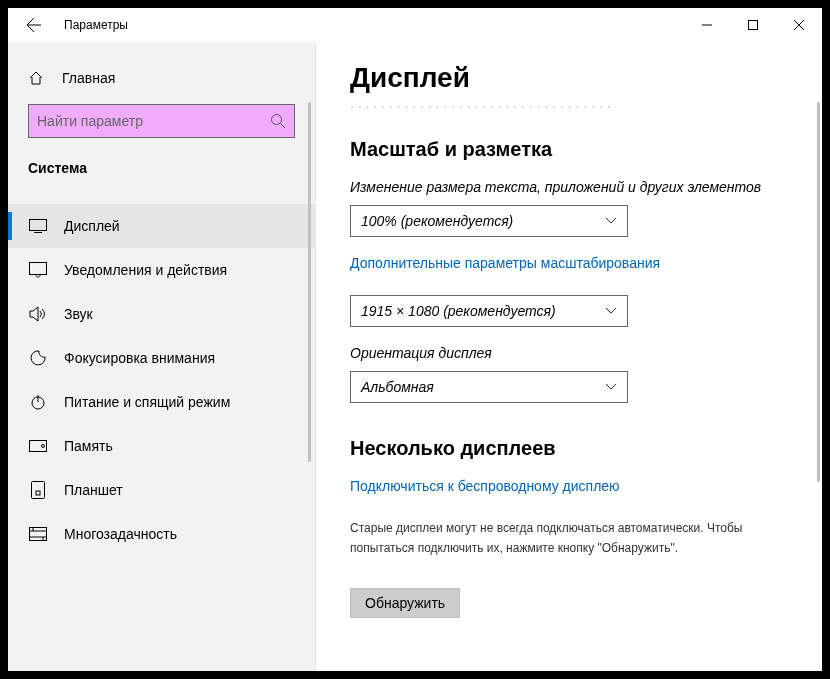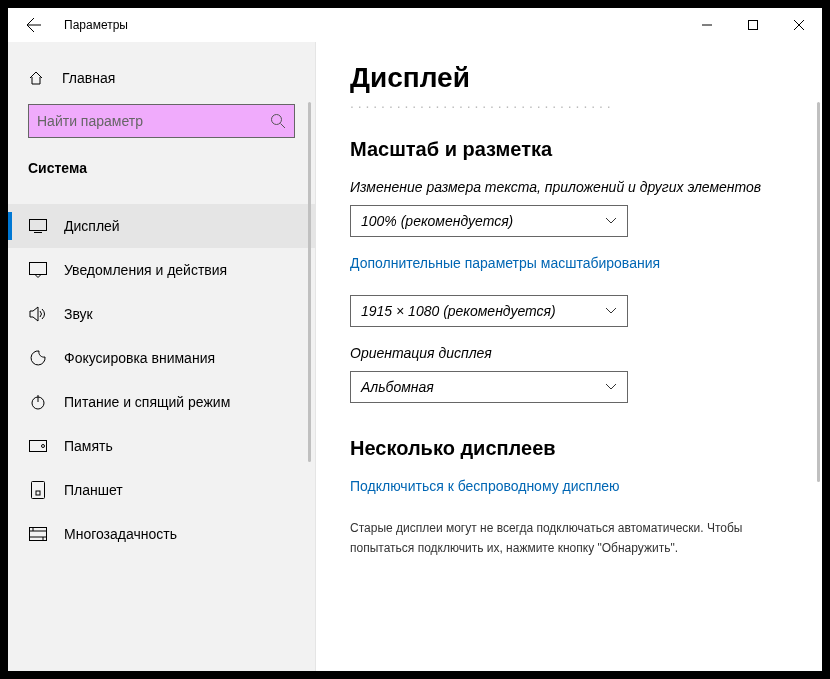--- a/index.html
+++ b/index.html
@@ -327,18 +327,19 @@
             </svg>
           </span>
       </div>
 
       <div class="section-title">Несколько дисплеев</div>
 
       <a class="link">Подключиться к беспроводному дисплею</a>
 
       <div class="desc">Старые дисплеи могут не всегда подключаться автоматически. Чтобы попытаться подключить их, нажмите кнопку "Обнаружить".</div>
 
+      <button class="btn">Обнаружить</button>
 
       <div class="vscroll"></div>
     </div>
 
   </div>
 </div>
 
 </body></html>

